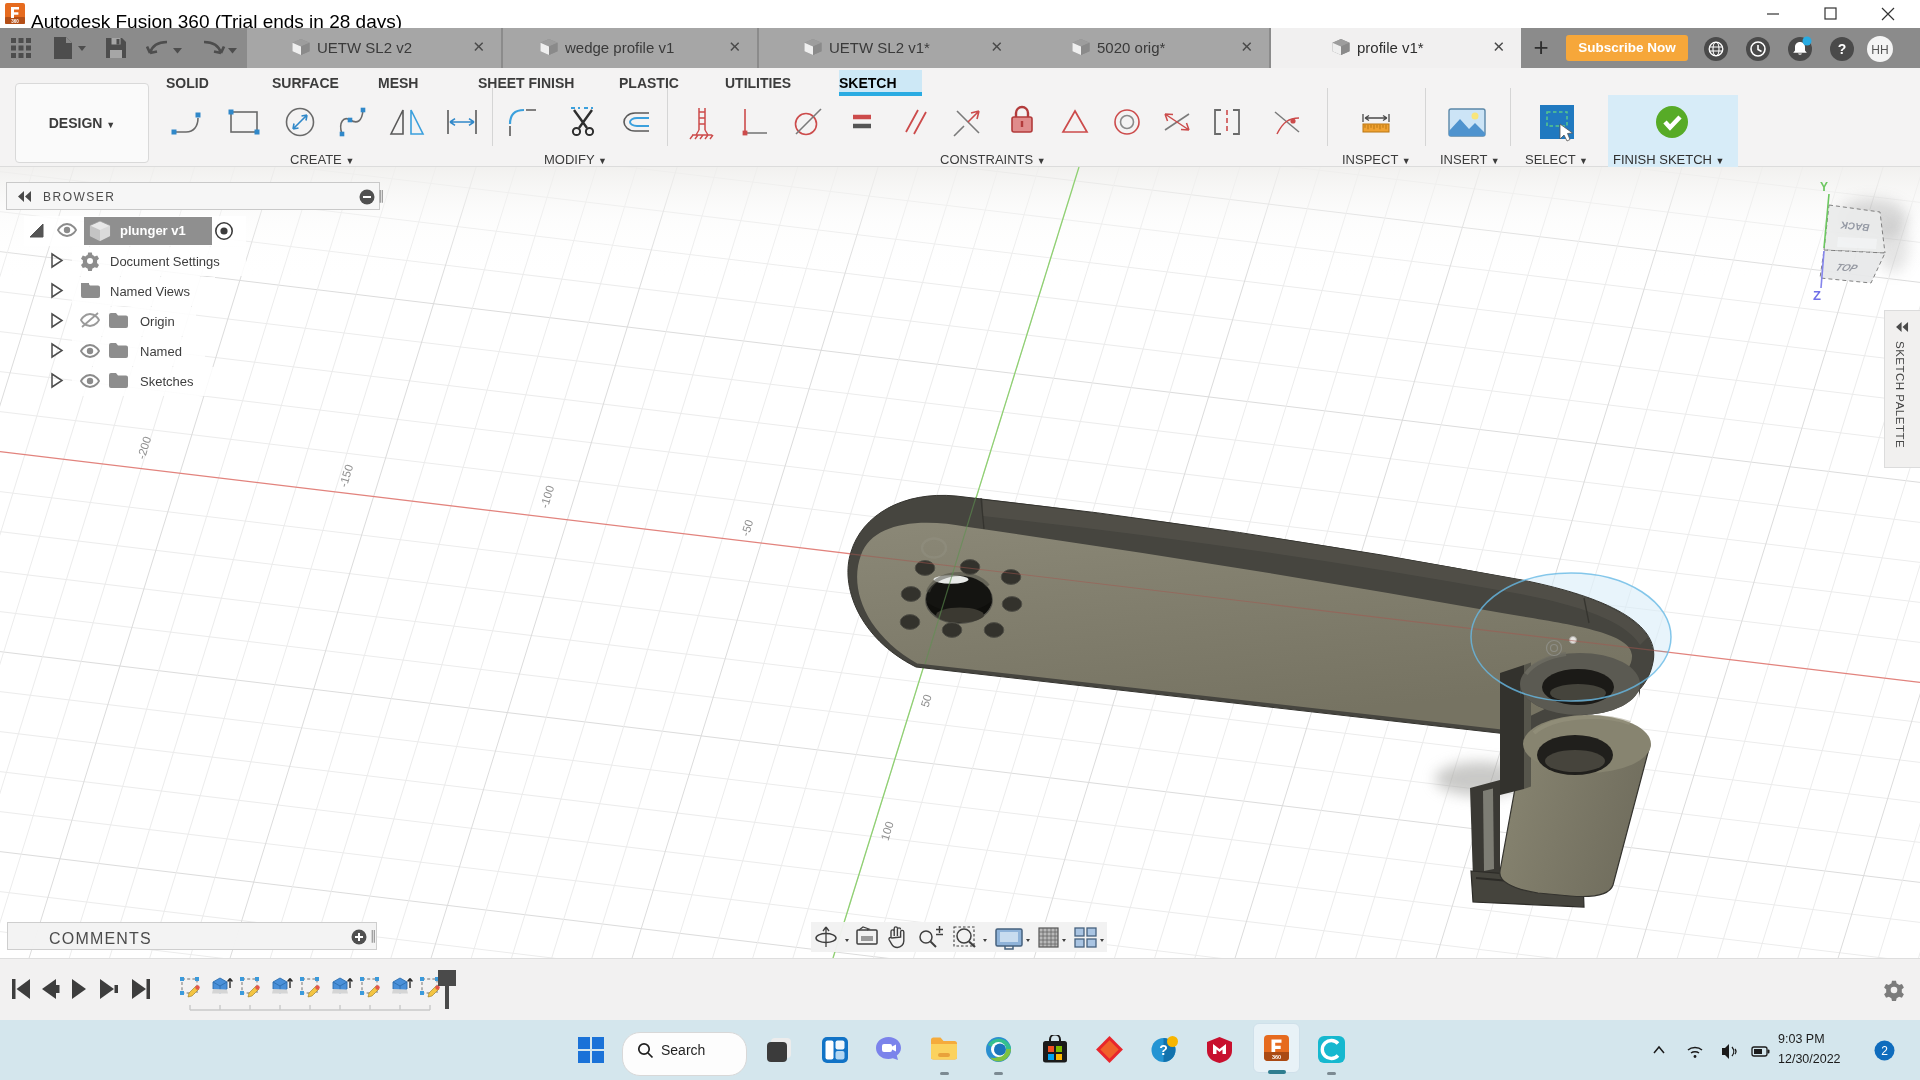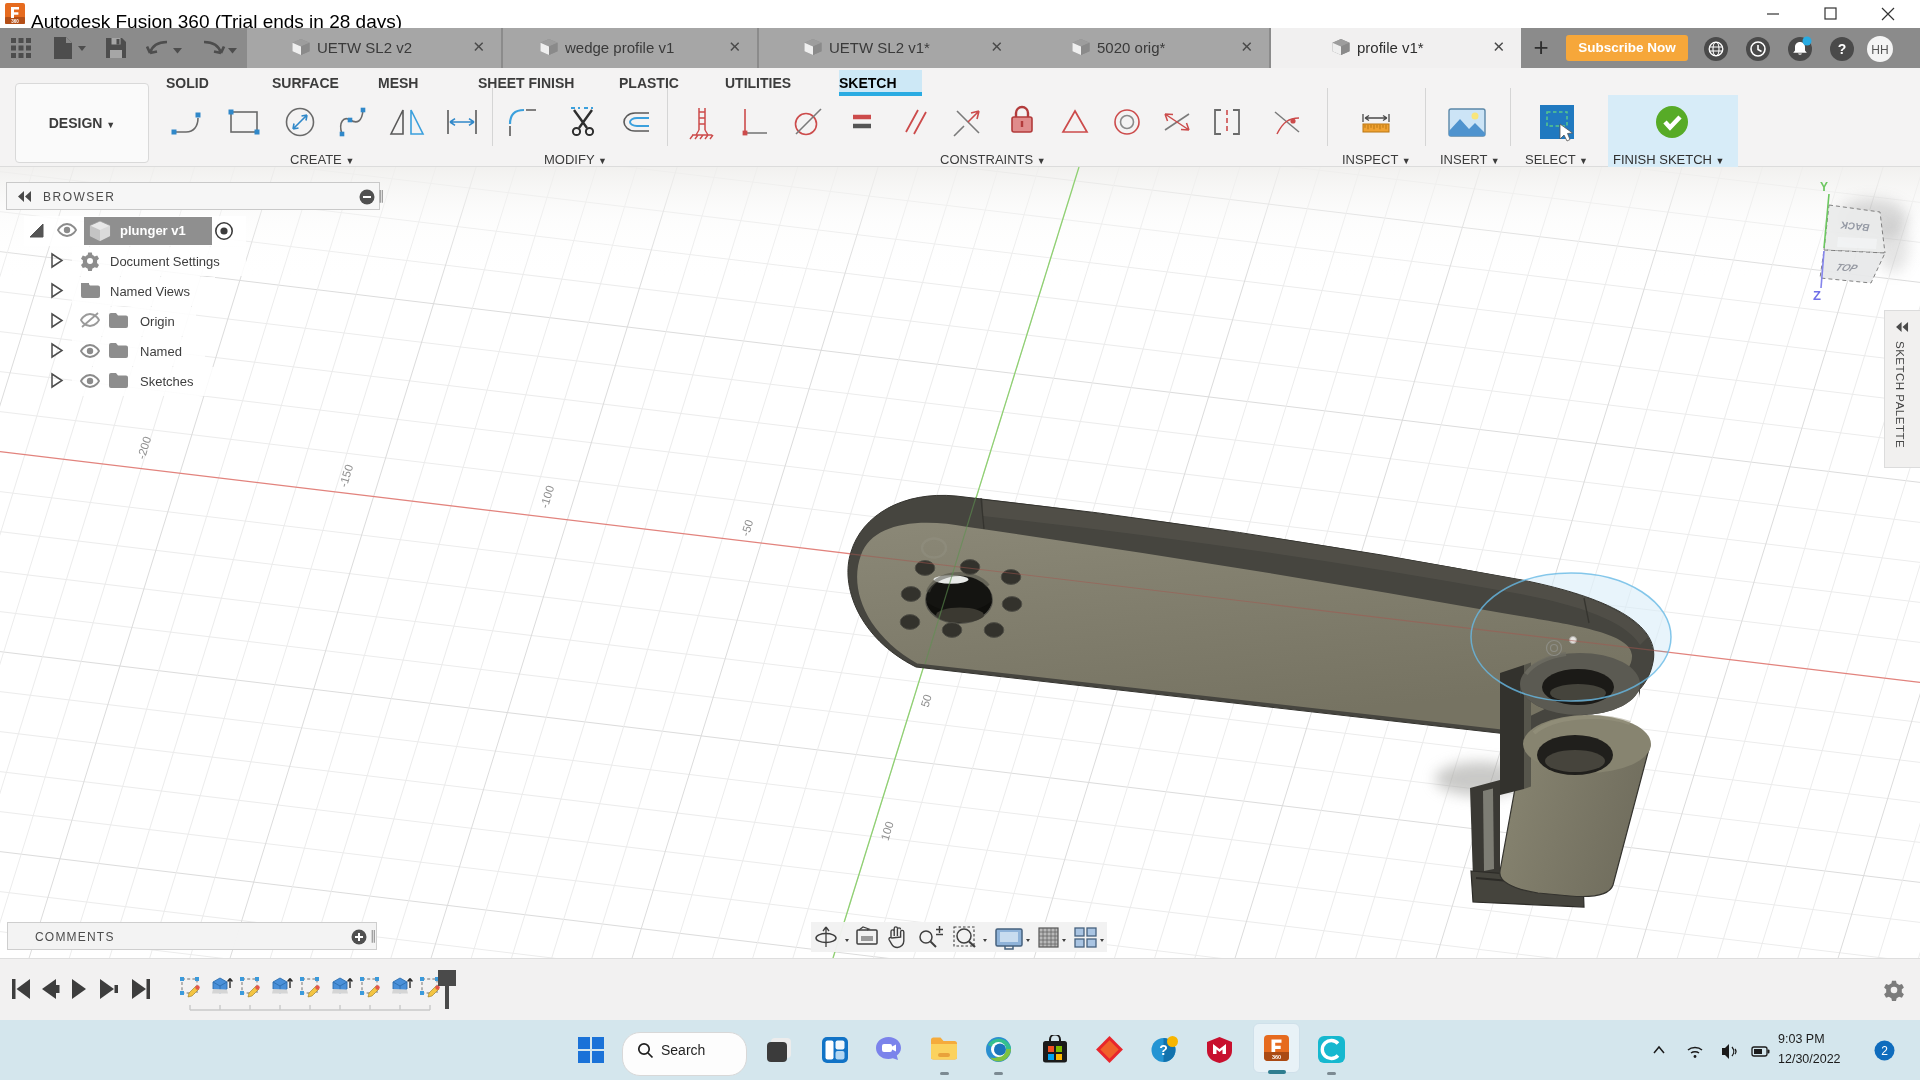--- a/index.html
+++ b/index.html
@@ -542,21 +542,21 @@
   <svg class="abs" style="left:79px;top:373px" width="22" height="16" viewBox="0 0 22 16">
       <path d="M11 2 C5 2 2 8 2 8 C2 8 5 14 11 14 C17 14 20 8 20 8 C20 8 17 2 11 2 Z" fill="none" stroke="#8b8b8b" stroke-width="1.8"></path>
       <circle cx="11" cy="8" r="3.2" fill="#8b8b8b"></circle>
     </svg>
   <svg class="abs" style="left:108px;top:372px" width="21" height="17" viewBox="0 0 21 17">
       <path d="M1 3 a2 2 0 0 1 2-2 h5 l2 2.5 h8 a2 2 0 0 1 2 2 V14 a2 2 0 0 1 -2 2 H3 a2 2 0 0 1 -2-2 Z" fill="#8d8d8d"></path>
     </svg>
   <div class="abs" style="left:140px;top:374px;font-size:13px;color:#3e3e3e">Sketches</div>
 </div>
 <div id="comments" style="position:absolute;left:7px;top:922px;width:370px;height:28px;background:rgba(243,243,243,.97);border:1px solid #cecece;z-index:20">
-  <div class="abs" style="left:27px;top:7px;font-size:12px;letter-spacing:1.2px;color:#4c4c4c">COMMENTS</div>
+  <div class="abs" style="left:41px;top:7px;font-size:16px;letter-spacing:1.2px;color:#4c4c4c">COMMENTS</div>
   <svg class="abs" style="left:343px;top:6px" width="16" height="16" viewBox="0 0 16 16">
       <circle cx="8" cy="8" r="7.5" fill="#4f4f4f"></circle>
       <rect x="4" y="7" width="8" height="2" fill="#fff"></rect>
       <rect x="7" y="4" width="2" height="8" fill="#fff"></rect>
     </svg>
   <div class="abs" style="left:362px;top:5px;color:#8a8a8a;font-size:13px">∥</div>
 </div>
 <div id="navbar" style="position:absolute;left:811px;top:922px;width:296px;height:30px;background:rgba(241,241,241,.96);z-index:20">
   <svg width="296" height="30" viewBox="0 0 296 30">
     <g stroke="#3f3f3f" fill="none" stroke-width="1.5">

